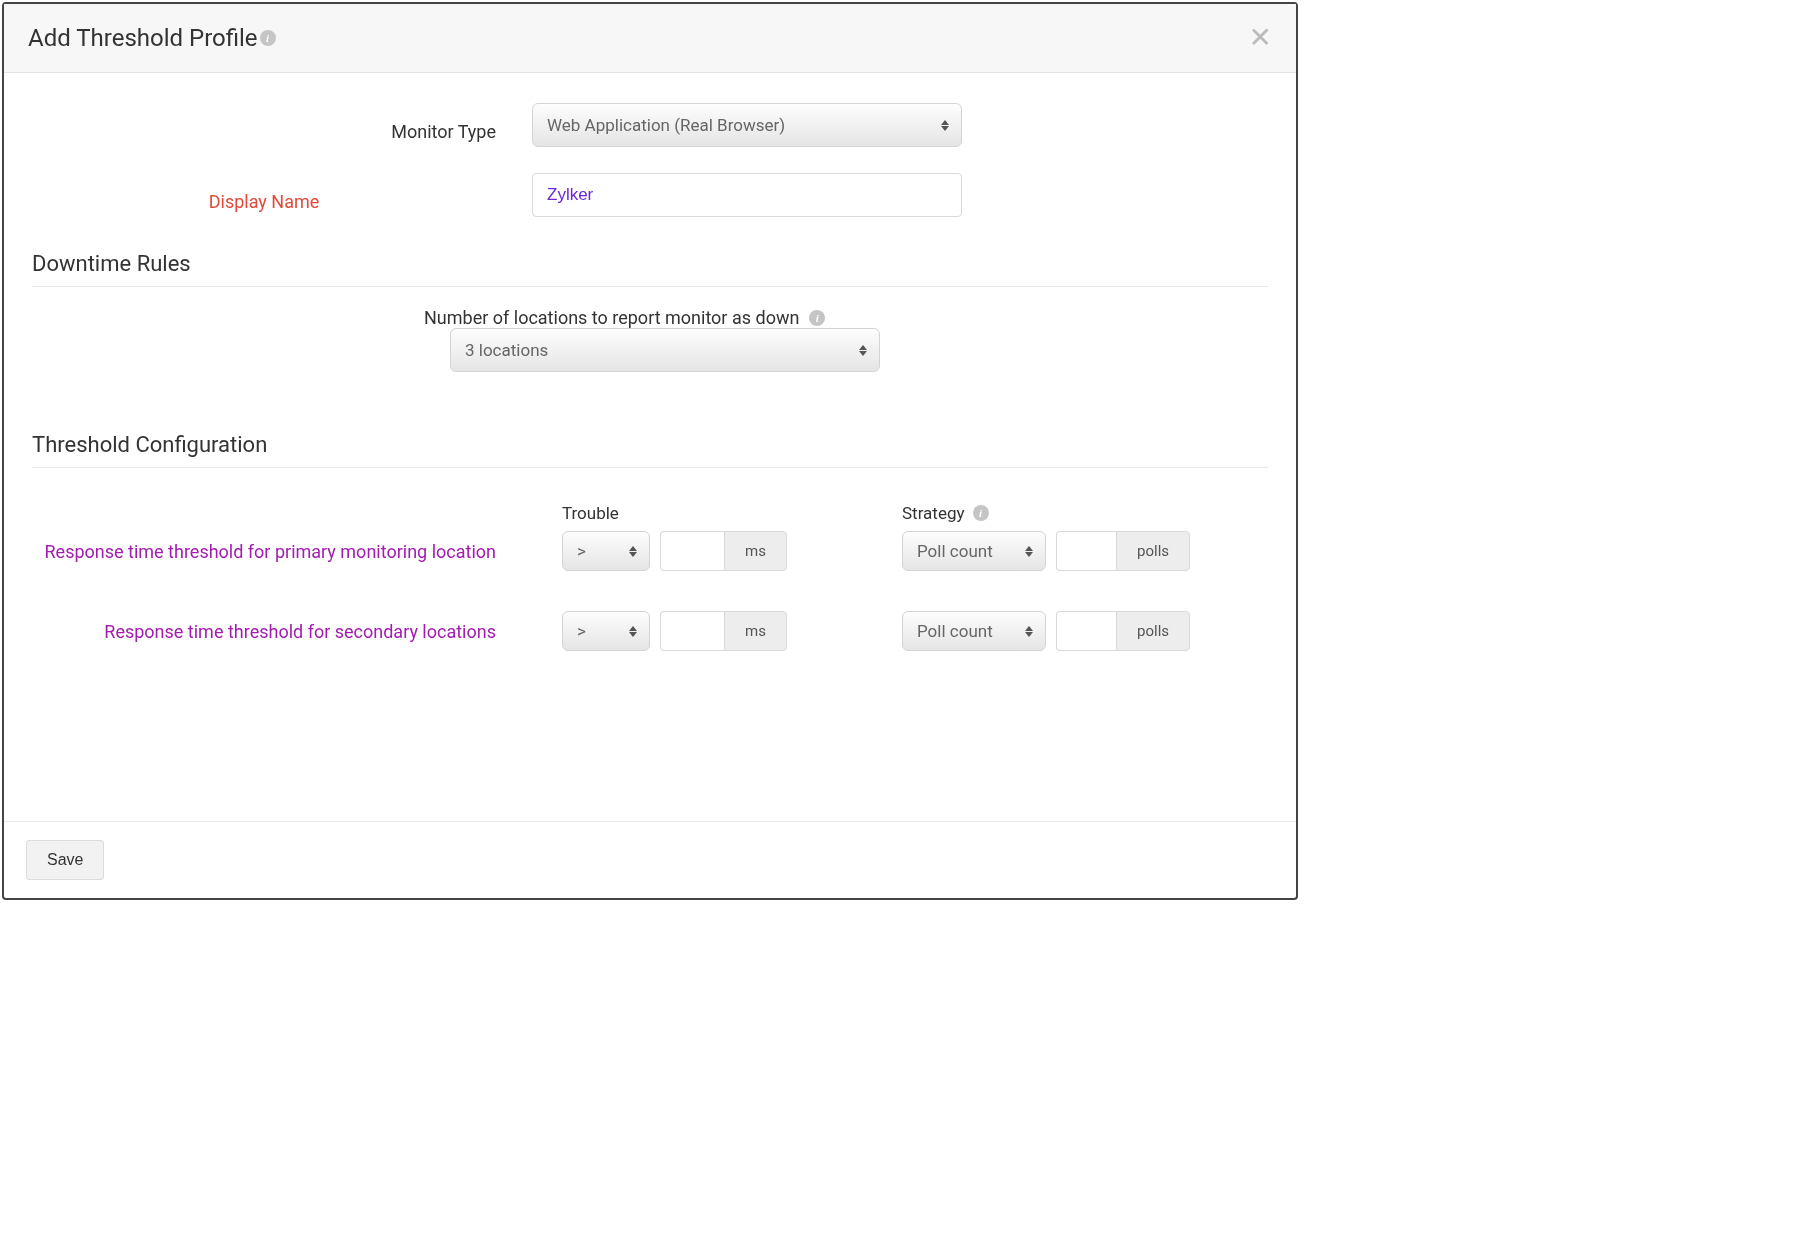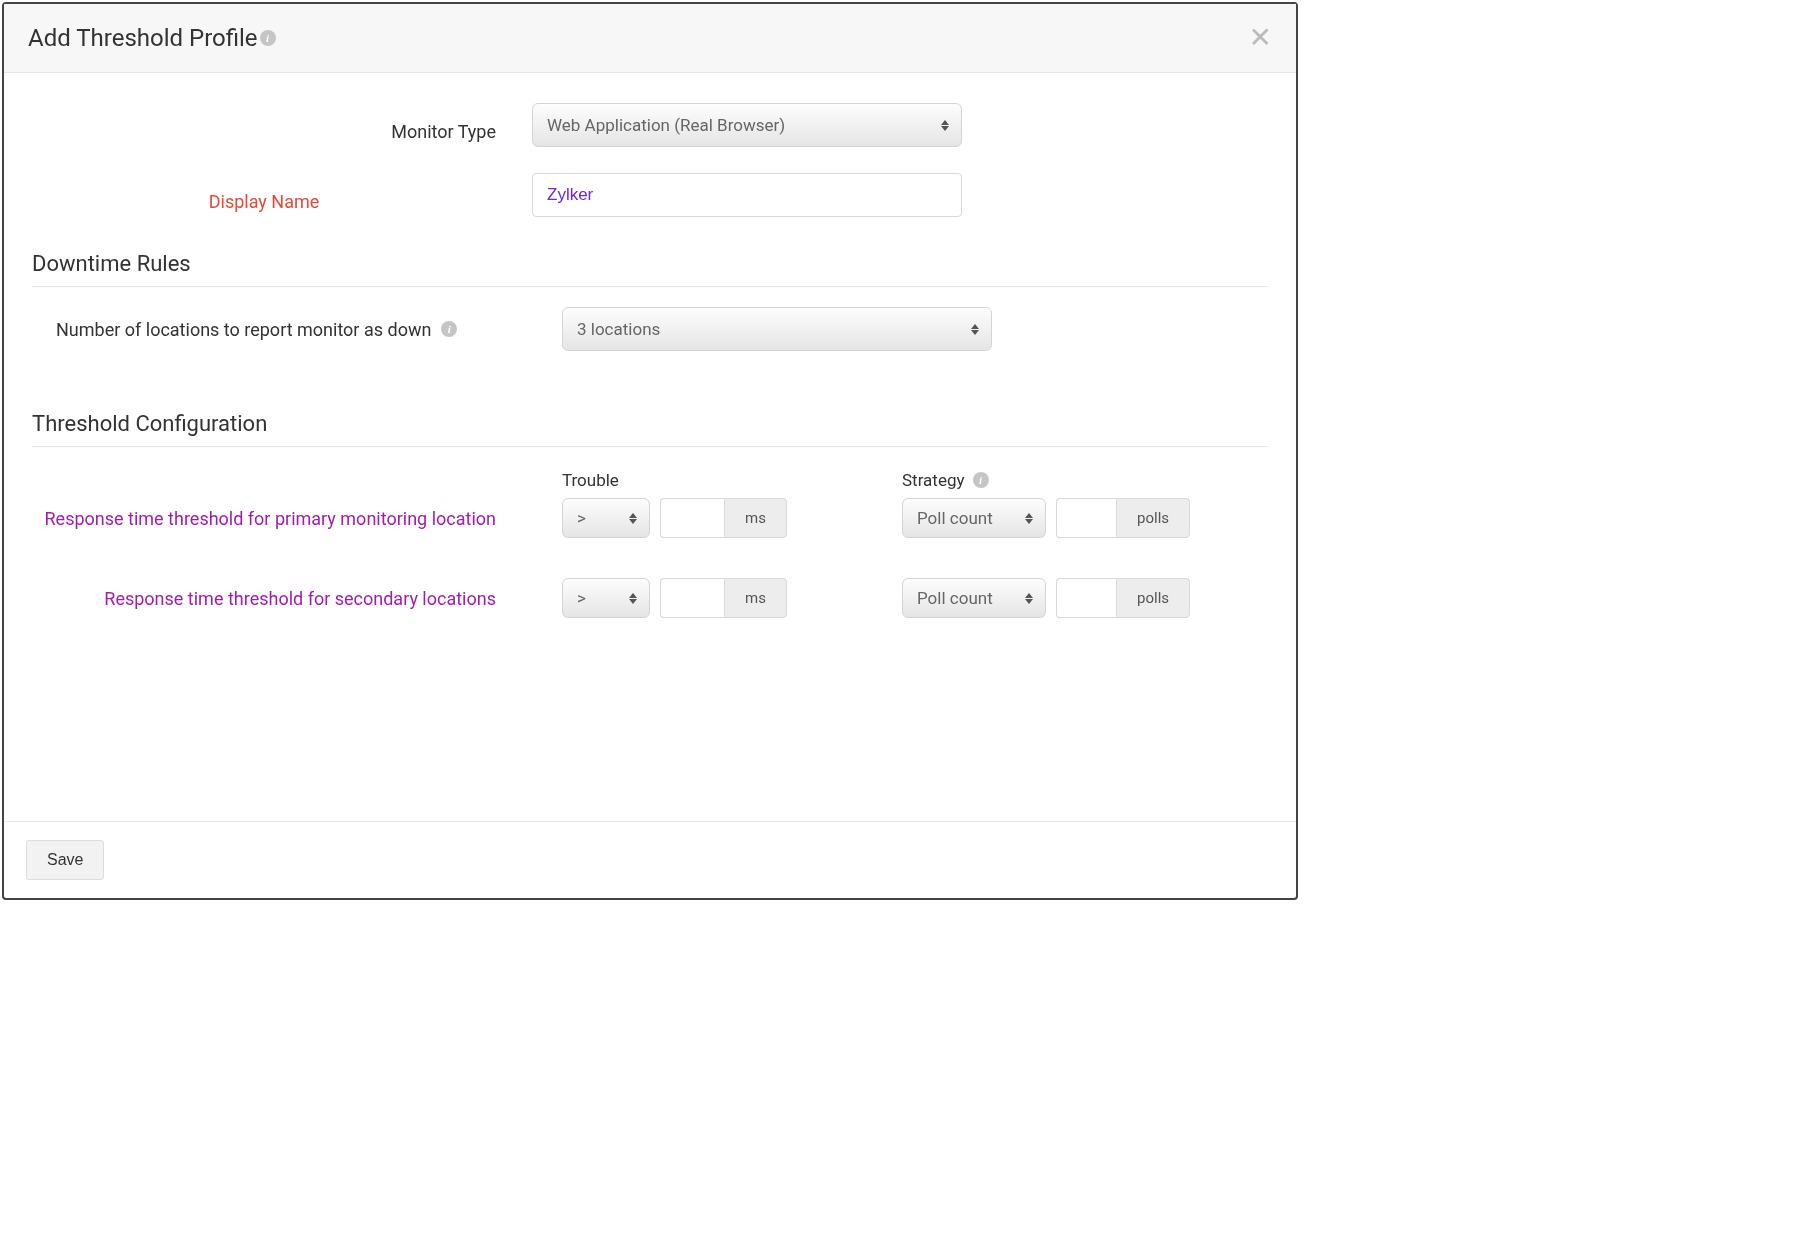--- a/index.html
+++ b/index.html
@@ -130,34 +130,35 @@
       margin-top: 34px;
       margin-bottom: 10px;
       padding-bottom: 10px;
       border-bottom: 1px solid #e8e8e8;
     }
     .section-heading:first-of-type { margin-top: 58px; }
     .downtime-row {
       display: flex;
       align-items: center;
       margin-top: 20px;
+      flex-direction: column;
     }
     .downtime-label {
       width: 500px;
       text-align: left;
       padding-left: 24px;
       font-size: 18px;
       color: #333;
       display: flex;
       align-items: center;
       gap: 10px;
     }
     .threshold-header-row {
       display: flex;
-      margin-top: 23px;
+      margin-top: 35px;
       margin-bottom: 8px;
     }
     .threshold-header-row .spacer { width: 530px; }
     .col-header {
       font-size: 17px;
       color: #333;
       display: flex;
       align-items: center;
       gap: 8px;
     }

